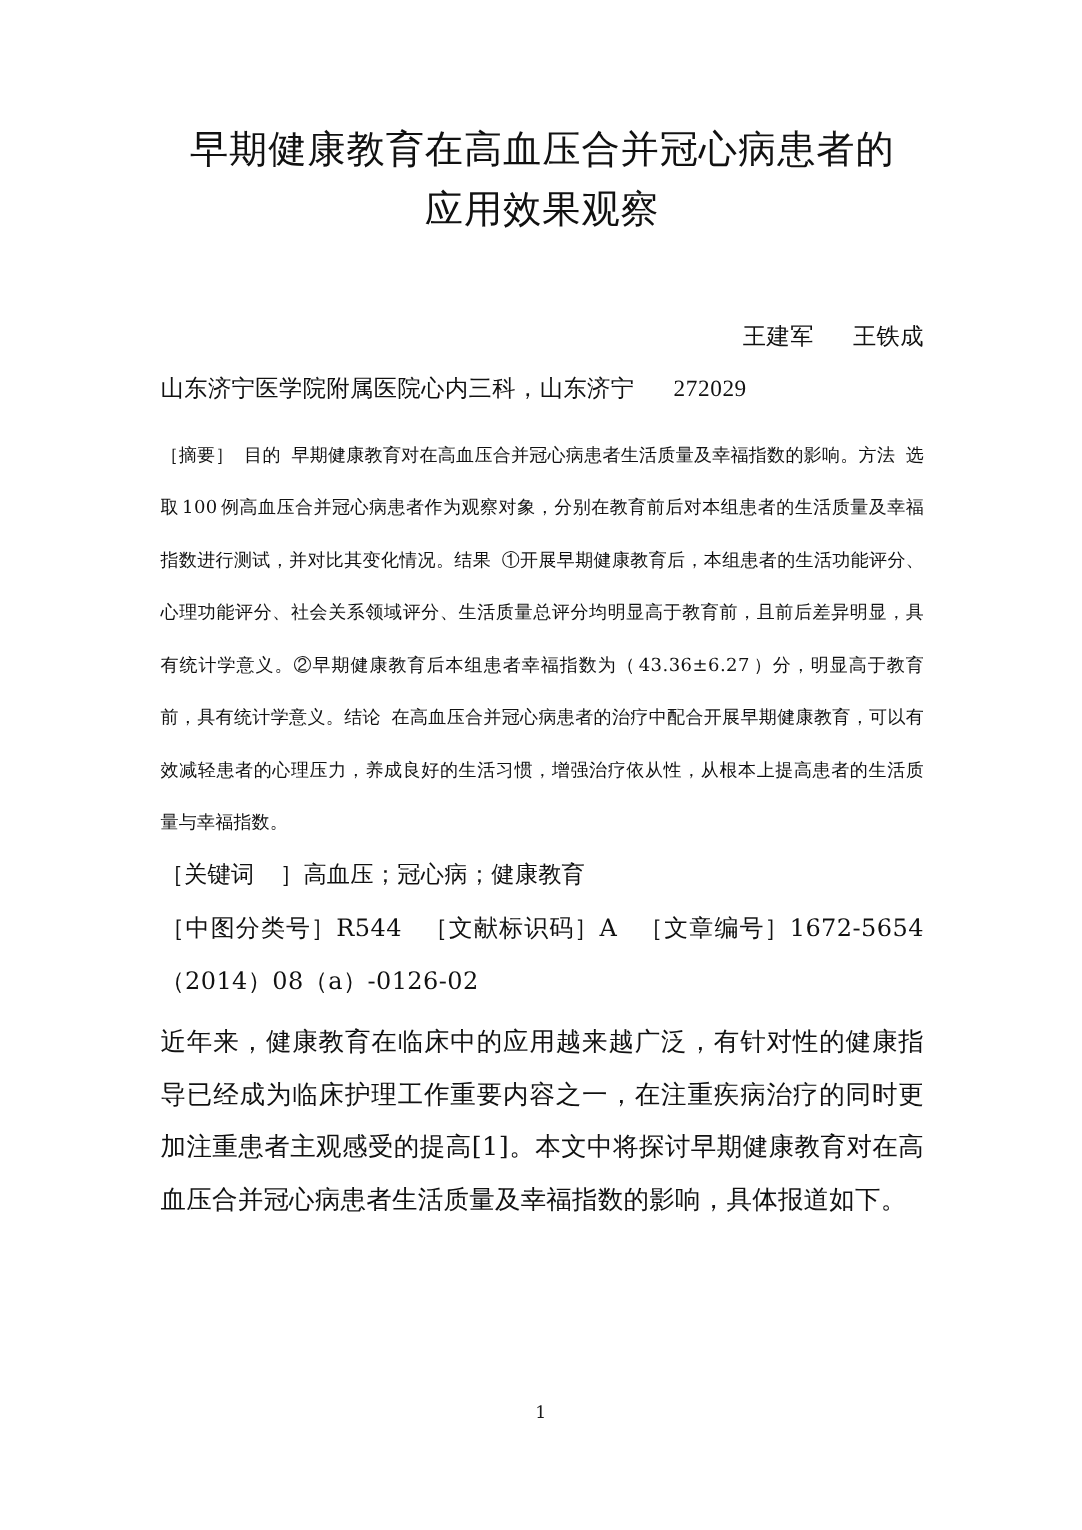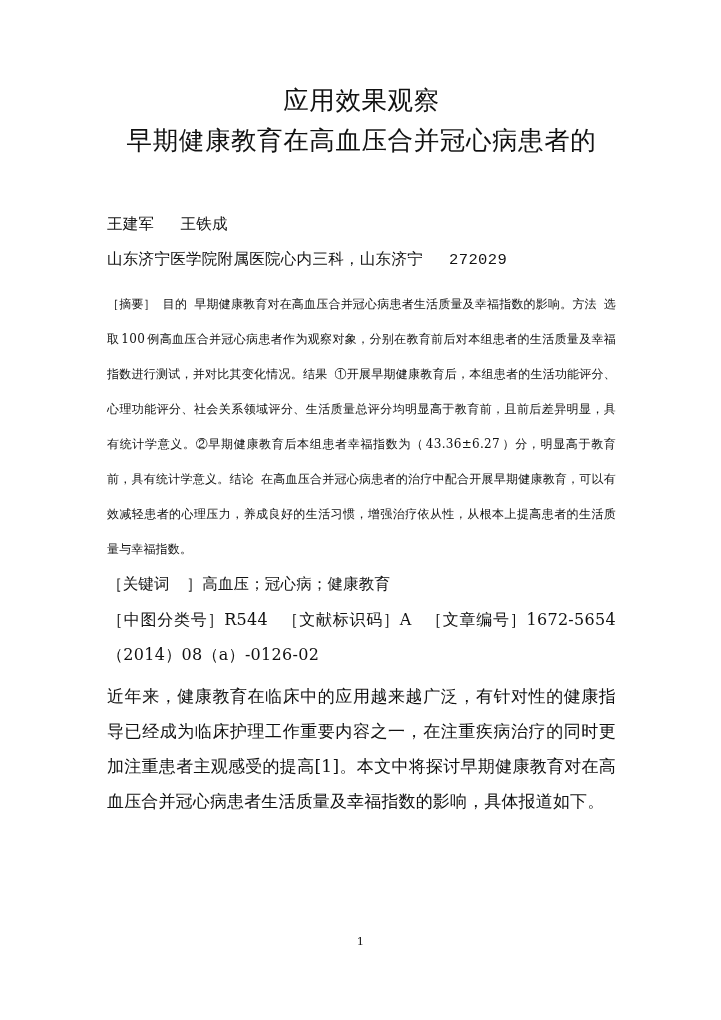--- a/index.html
+++ b/index.html
@@ -49,32 +49,33 @@
     white-space: nowrap;
   }
 
   
   .authors {
     margin: 0;
     padding-top: 47px;
     font-size: 15.5px;
     line-height: 35px;
     letter-spacing: 0.3px;
+    text-align: right;
   }
   .author-gap { display: inline-block; width: 26px; }
 
   .affiliation {
     margin: 0;
     font-size: 15.5px;
     line-height: 35px;
     letter-spacing: 0.3px;
   }
   .aff-gap { display: inline-block; width: 26px; }
   .aff-code {
-    font-family: Liberation Mono, monospace;
+    font-family: Liberation Serif, serif;
     letter-spacing: 0.4px;
     text-align: right;
   }
 
   
   .abstract {
     margin: 0;
     padding-top: 9px;
     font-size: 12px;
     line-height: 35px;
@@ -139,22 +140,22 @@
   }
 </style>
 </head>
 <body>
 
 <div class="page">
 
   <div class="content">
 
     <h1 class="doc-title">
+      <span class="title-line">早期健康教育在高血压合并冠心病患者的</span>
       <span class="title-line">应用效果观察</span>
-      <span class="title-line">早期健康教育在高血压合并冠心病患者的</span>
     </h1>
 
     <p class="authors">
       <span>王建军</span><span class="author-gap"></span><span>王铁成</span>
     </p>
 
     <p class="affiliation">
       <span>山东济宁医学院附属医院心内三科，山东济宁</span><span class="aff-gap"></span><span class="aff-code">272029</span>
     </p>
 

